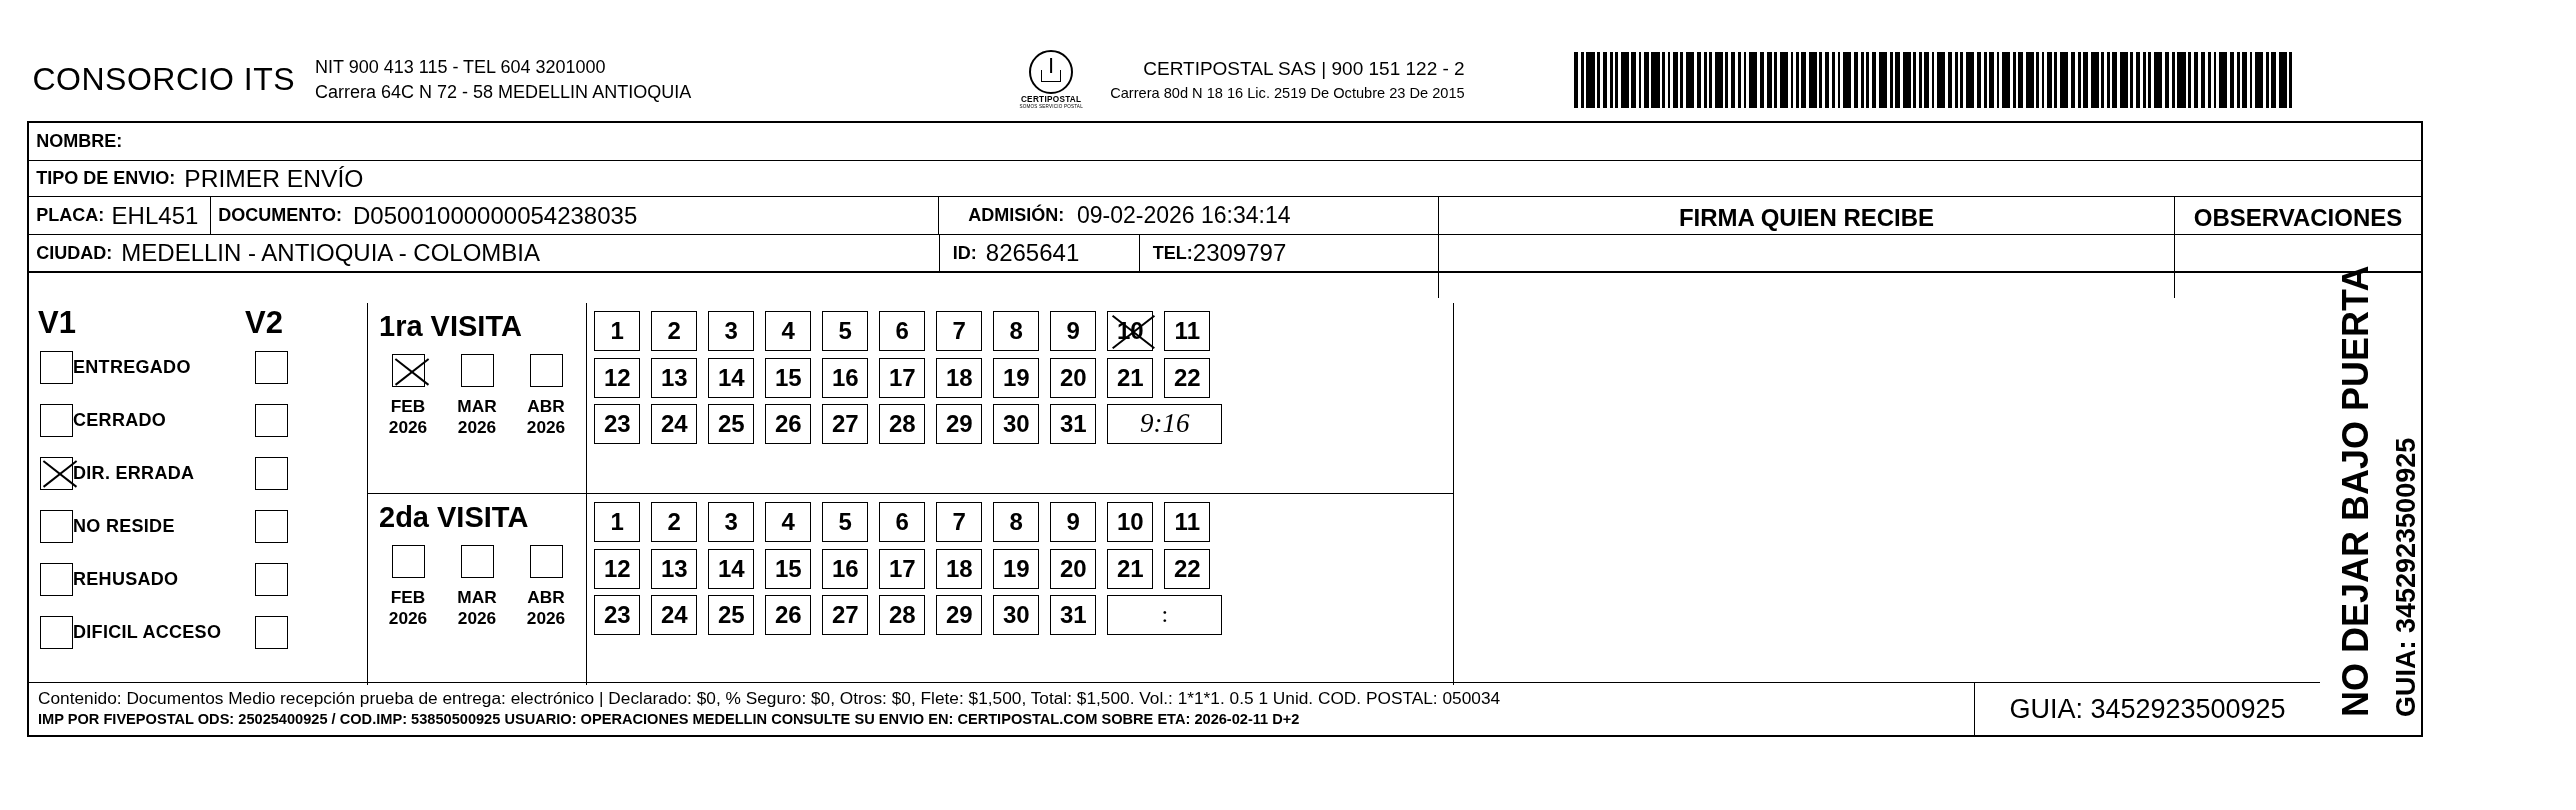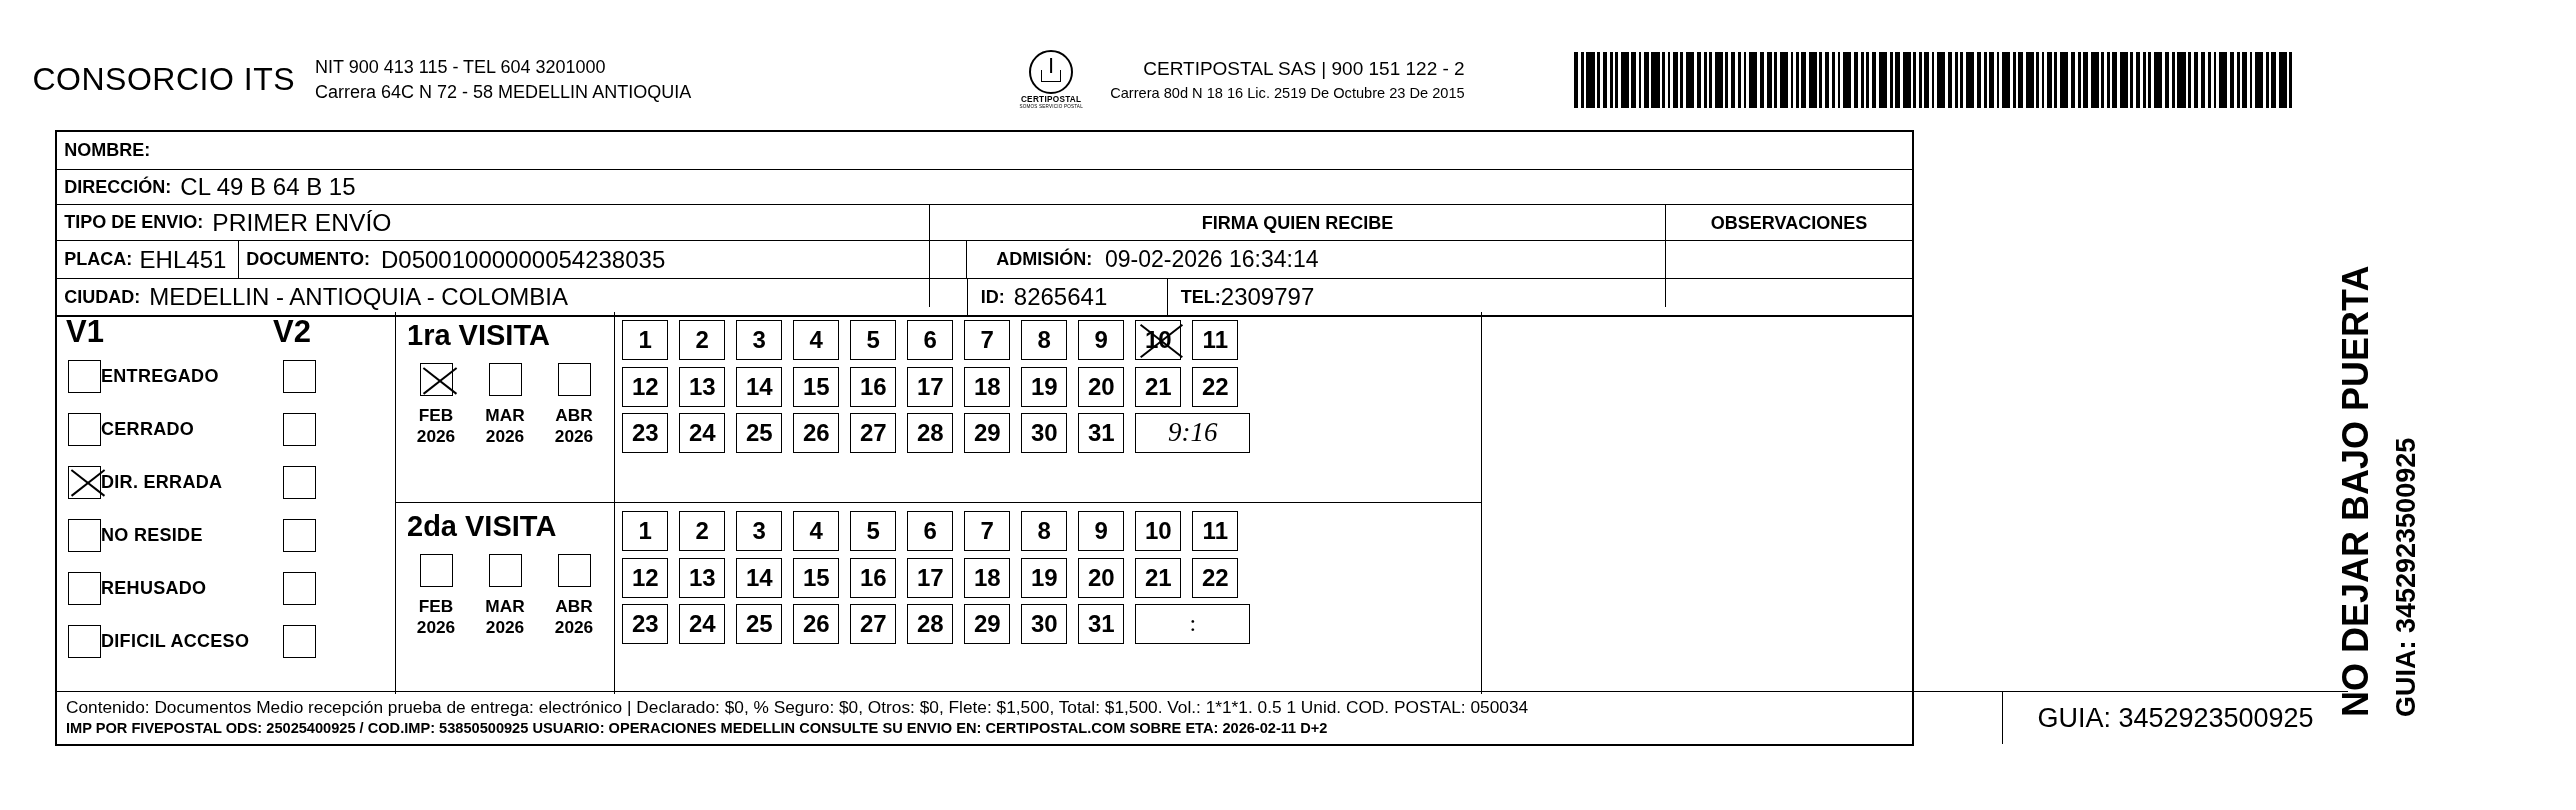--- a/index.html
+++ b/index.html
@@ -15,36 +15,36 @@
   .certilogo .ring:after{content:"";position:absolute;left:50%;top:6.4px;width:1.8px;height:14.6px;background:#000;transform:translateX(-50%);}
   .certilogo .ring:before{content:"";position:absolute;left:50%;top:18px;width:18px;height:11px;border:1.8px solid #000;border-top:none;transform:translateX(-50%);}
   .certilogo .cname{font-size:8.2px;font-weight:bold;letter-spacing:0.3px;margin-top:1.8px;}
   .certilogo .csub{font-size:4.6px;letter-spacing:0.2px;}
   .certi{margin-left:27px;font-size:18px;line-height:1.4;white-space:nowrap;text-align:right;}
   .certi .t1{font-size:19px;}
   .certi .t2{font-size:14.6px;}
   .barcode{margin-left:109px;display:flex;align-items:flex-start;height:56px;}
   .barcode i{display:block;background:#000;height:56px;margin-right:2.7px;}
   
-  .frame{position:absolute;left:0;top:86px;width:1859px;height:616px;border:2.7px solid #000;box-sizing:border-box;margin-left:28px;}
+  .frame{position:absolute;left:0;top:77px;width:2396px;height:616px;border:2.7px solid #000;box-sizing:border-box;}
   .row{border-bottom:1.8px solid #000;box-sizing:border-box;display:flex;align-items:center;}
   .lbl{font-size:18px;font-weight:bold;white-space:nowrap;}
   .val{font-size:25.5px;white-space:nowrap;}
   .r1{height:38px;padding-left:7.3px;}
   .r2{height:35px;padding-left:7.3px;}
   .r3{height:36px;padding-left:7.3px;}
   .r4{height:38px;display:flex;}
   .r5{height:38px;display:flex;}
   .cell{display:flex;align-items:center;box-sizing:border-box;height:100%;padding-left:7.3px;}
   .vline{border-right:1.8px solid #000;}
   
   .rightblk{position:absolute;right:0;top:73px;width:983px;height:102px;border-left:1.8px solid #000;box-sizing:border-box;display:flex;}
   .firma{flex:1;border-right:1.8px solid #000;box-sizing:border-box;text-align:center;padding-top:8.2px;}
   .obs{width:246px;box-sizing:border-box;text-align:center;padding-top:8.2px;}
-  .colhdr{font-size:18px;font-weight:bold;}
+  .colhdr{font-size:24px;font-weight:bold;}
   
   .mid{position:absolute;left:0;top:180px;width:2291px;height:382px;display:flex;}
   .vcol{width:339px;border-right:1.8px solid #000;box-sizing:border-box;}
   .vhdr{display:flex;font-size:31px;font-weight:bold;padding:1.8px 0 0 9px;}
   .vhdr .v1{width:109px;}
   .vhdr .v2{width:109px;margin-left:98px;}
   .vrow{display:flex;align-items:center;height:53px;padding-left:11px;}
   .chk{width:33px;height:33px;border:1.8px solid #000;box-sizing:border-box;position:relative;background:#fff;}
   .chk.x:before,.chk.x:after{content:"";position:absolute;left:-1.8px;top:50%;width:42px;height:1.8px;background:#000;transform-origin:center;}
   .chk.x:before{transform:rotate(38deg);}
@@ -206,24 +206,20 @@
           <i style="width: 2.7px;"></i>
         </div>
   </div>
 
   <div class="frame">
 
     <div class="row r1">
       <span class="lbl">NOMBRE:</span>
     </div>
 
-    <div class="row r2">
-      <span class="lbl">DIRECCIÓN:</span>
-      <span class="val" style="margin-left:9px;font-size:24px">CL 49 B 64 B 15</span>
-    </div>
 
     <div class="row r3">
       <span class="lbl">TIPO DE ENVIO:</span>
       <span class="val" style="margin-left:9px;font-size:24.6px">PRIMER ENVÍO</span>
     </div>
 
     <div class="row r4">
       <div class="cell vline" style="width:182px">
         <span class="lbl">PLACA:</span>
         <span class="val" style="margin-left:7.3px;font-size:24px">EHL451</span>

